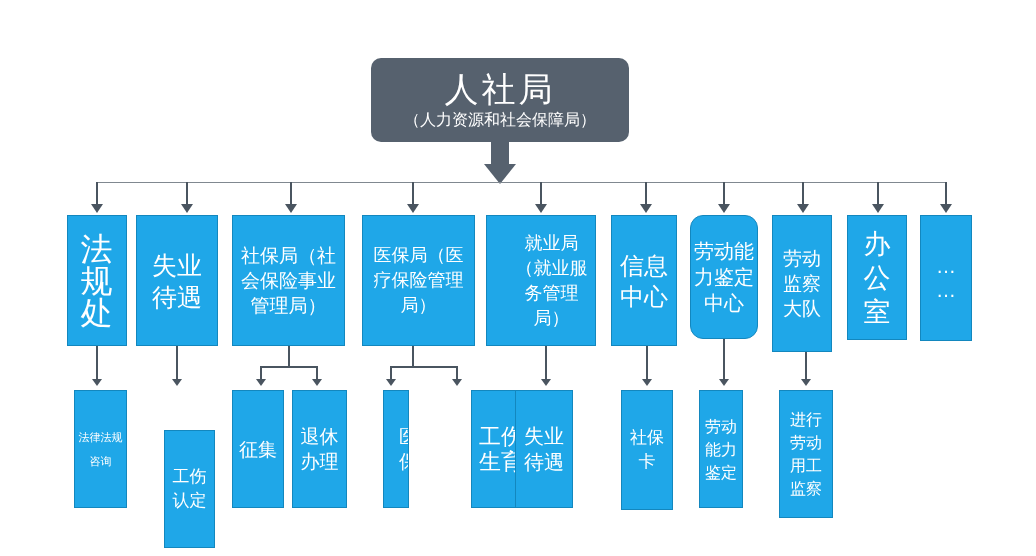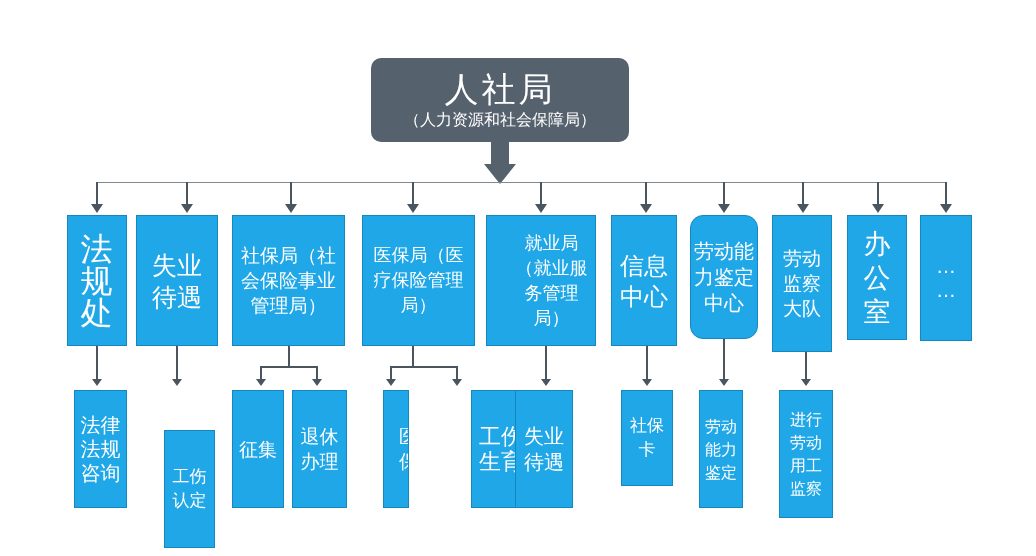--- a/index.html
+++ b/index.html
@@ -211,21 +211,21 @@
 
   <div class="vline" style="left:646px; top:346px; height:34px;"></div>
   <div class="arrow-head small" style="left:642px; top:379px;"></div>
 
   <div class="vline" style="left:723px; top:339px; height:41px;"></div>
   <div class="arrow-head small" style="left:719px; top:379px;"></div>
 
   <div class="vline" style="left:805px; top:352px; height:28px;"></div>
   <div class="arrow-head small" style="left:801px; top:379px;"></div>
 
-  <div class="node" style="left:74px; top:390px; width:53px; height:118px; font-size:20px; line-height:24px;">
+  <div class="node" style="left:74px; top:390px; width:53px; height:118px; font-size:11px; line-height:24px;">
     <span>法律法规咨询</span>
   </div>
 
   <div class="node" style="left:164px; top:390px; width:51px; height:118px; font-size:17px; line-height:24px;margin-top:40px;">
     <span>工伤认定</span>
   </div>
 
   <div class="node" style="left:232px; top:390px; width:52px; height:118px; font-size:19px; line-height:25px;">
     <span>征集</span>
   </div>
@@ -239,21 +239,21 @@
   </div>
 
   <div class="node" style="left:432px; top:390px; width:60px; height:118px; font-size:22px; line-height:25px;margin-left:39px;">
     <span>工伤生育</span>
   </div>
 
   <div class="node" style="left:515px; top:390px; width:58px; height:118px; font-size:20px; line-height:26px;justify-content:center;">
     <span>失业待遇</span>
   </div>
 
-  <div class="node" style="left:621px; top:390px; width:52px; height:96px; font-size:17px; line-height:24px;">
+  <div class="node" style="left:621px; top:390px; width:52px; height:120px; font-size:17px; line-height:24px;">
     <span>社保卡</span>
   </div>
 
   <div class="node" style="left:699px; top:390px; width:44px; height:118px; font-size:16px; line-height:23px;">
     <span>劳动能力鉴定</span>
   </div>
 
   <div class="node" style="left:779px; top:390px; width:54px; height:128px; font-size:16px; line-height:23px;">
     <span>进行劳动用工监察</span>
   </div>

